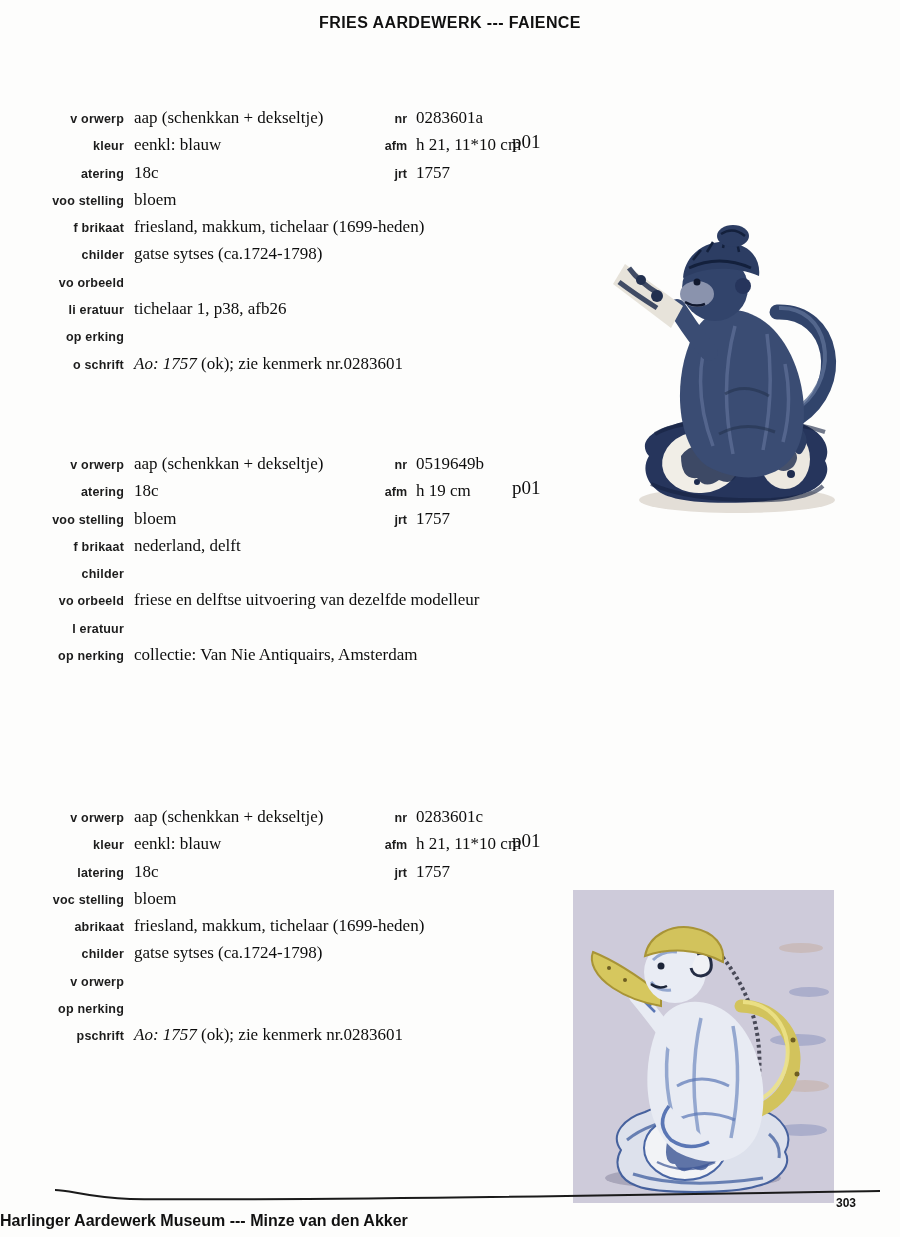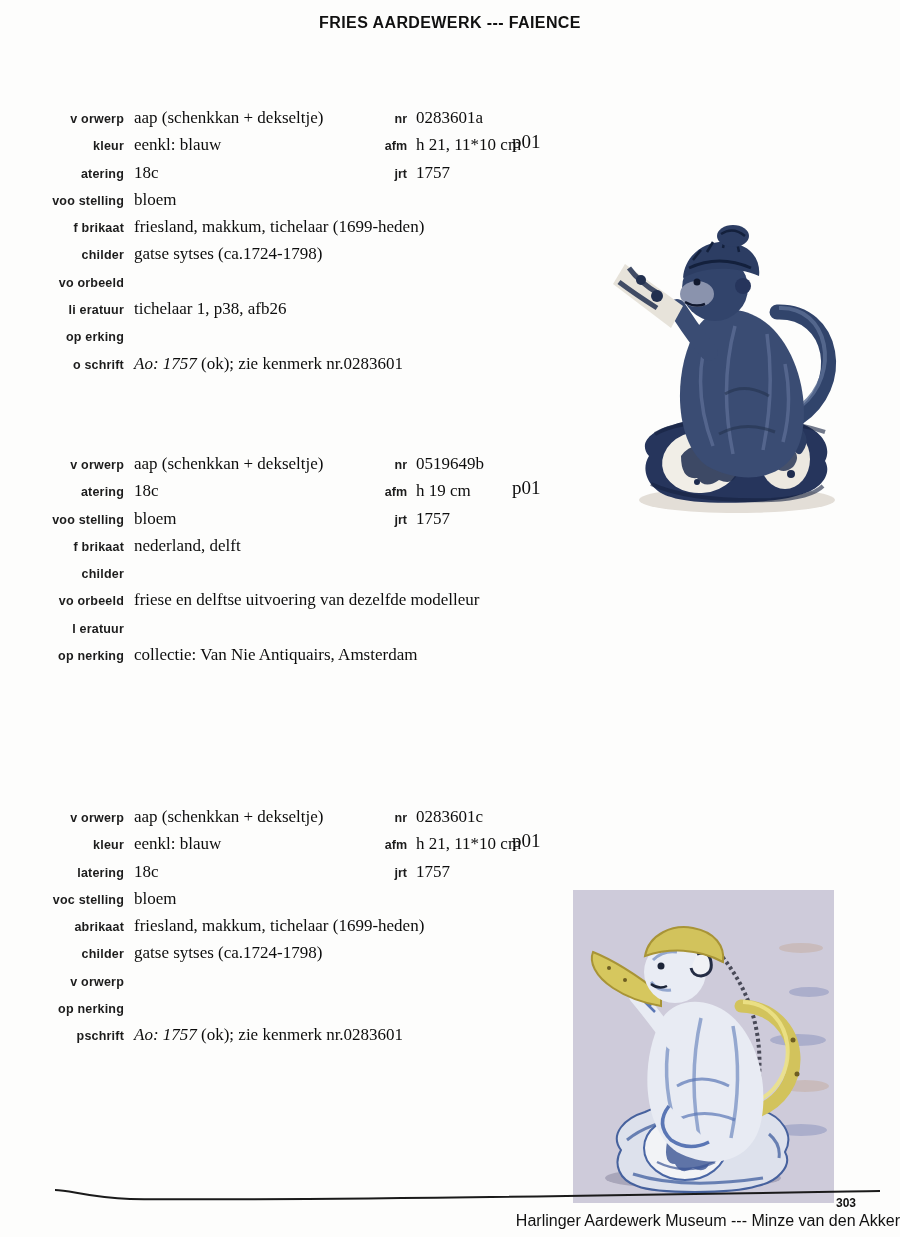--- a/index.html
+++ b/index.html
@@ -21,22 +21,22 @@
   .mlabel{display:inline-block;width:69px;text-align:right;
           font-family:"Liberation Sans",sans-serif;font-weight:bold;
           font-size:12.5px;color:#1c1c1c;}
   .mvalue{margin-left:9px;font-size:17px;color:#0d0d0d;}
   .mextra{position:absolute;left:174px;font-size:19px;color:#0d0d0d;margin-top:24px;}
   .photo{position:absolute;}
   .footer-rule{position:absolute;left:0;top:1178px;}
   .pagenum{position:absolute;right:44px;top:1196px;
            font-family:"Liberation Sans",sans-serif;font-weight:bold;
            font-size:12px;color:#111;}
-  .footer{position:absolute;top:1212px;left:0;width:900px;text-align:right;
-          font-family:"Liberation Sans",sans-serif;font-weight:normal;
+  .footer{position:absolute;top:1212px;left:0;width:900px;text-align:left;
+          font-family:"Liberation Sans",sans-serif;font-weight:bold;
           font-size:16px;color:#111;}
 </style>
 </head>
 <body>
 
 <div class="header">FRIES AARDEWERK  ---  FAIENCE</div>
 
 <section class="entry" style="top:104px;height:330px;">
   <div class="fields">
       <div class="frow"><span class="flabel">v orwerp</span><span class="fvalue">aap (schenkkan + dekseltje)</span></div>

